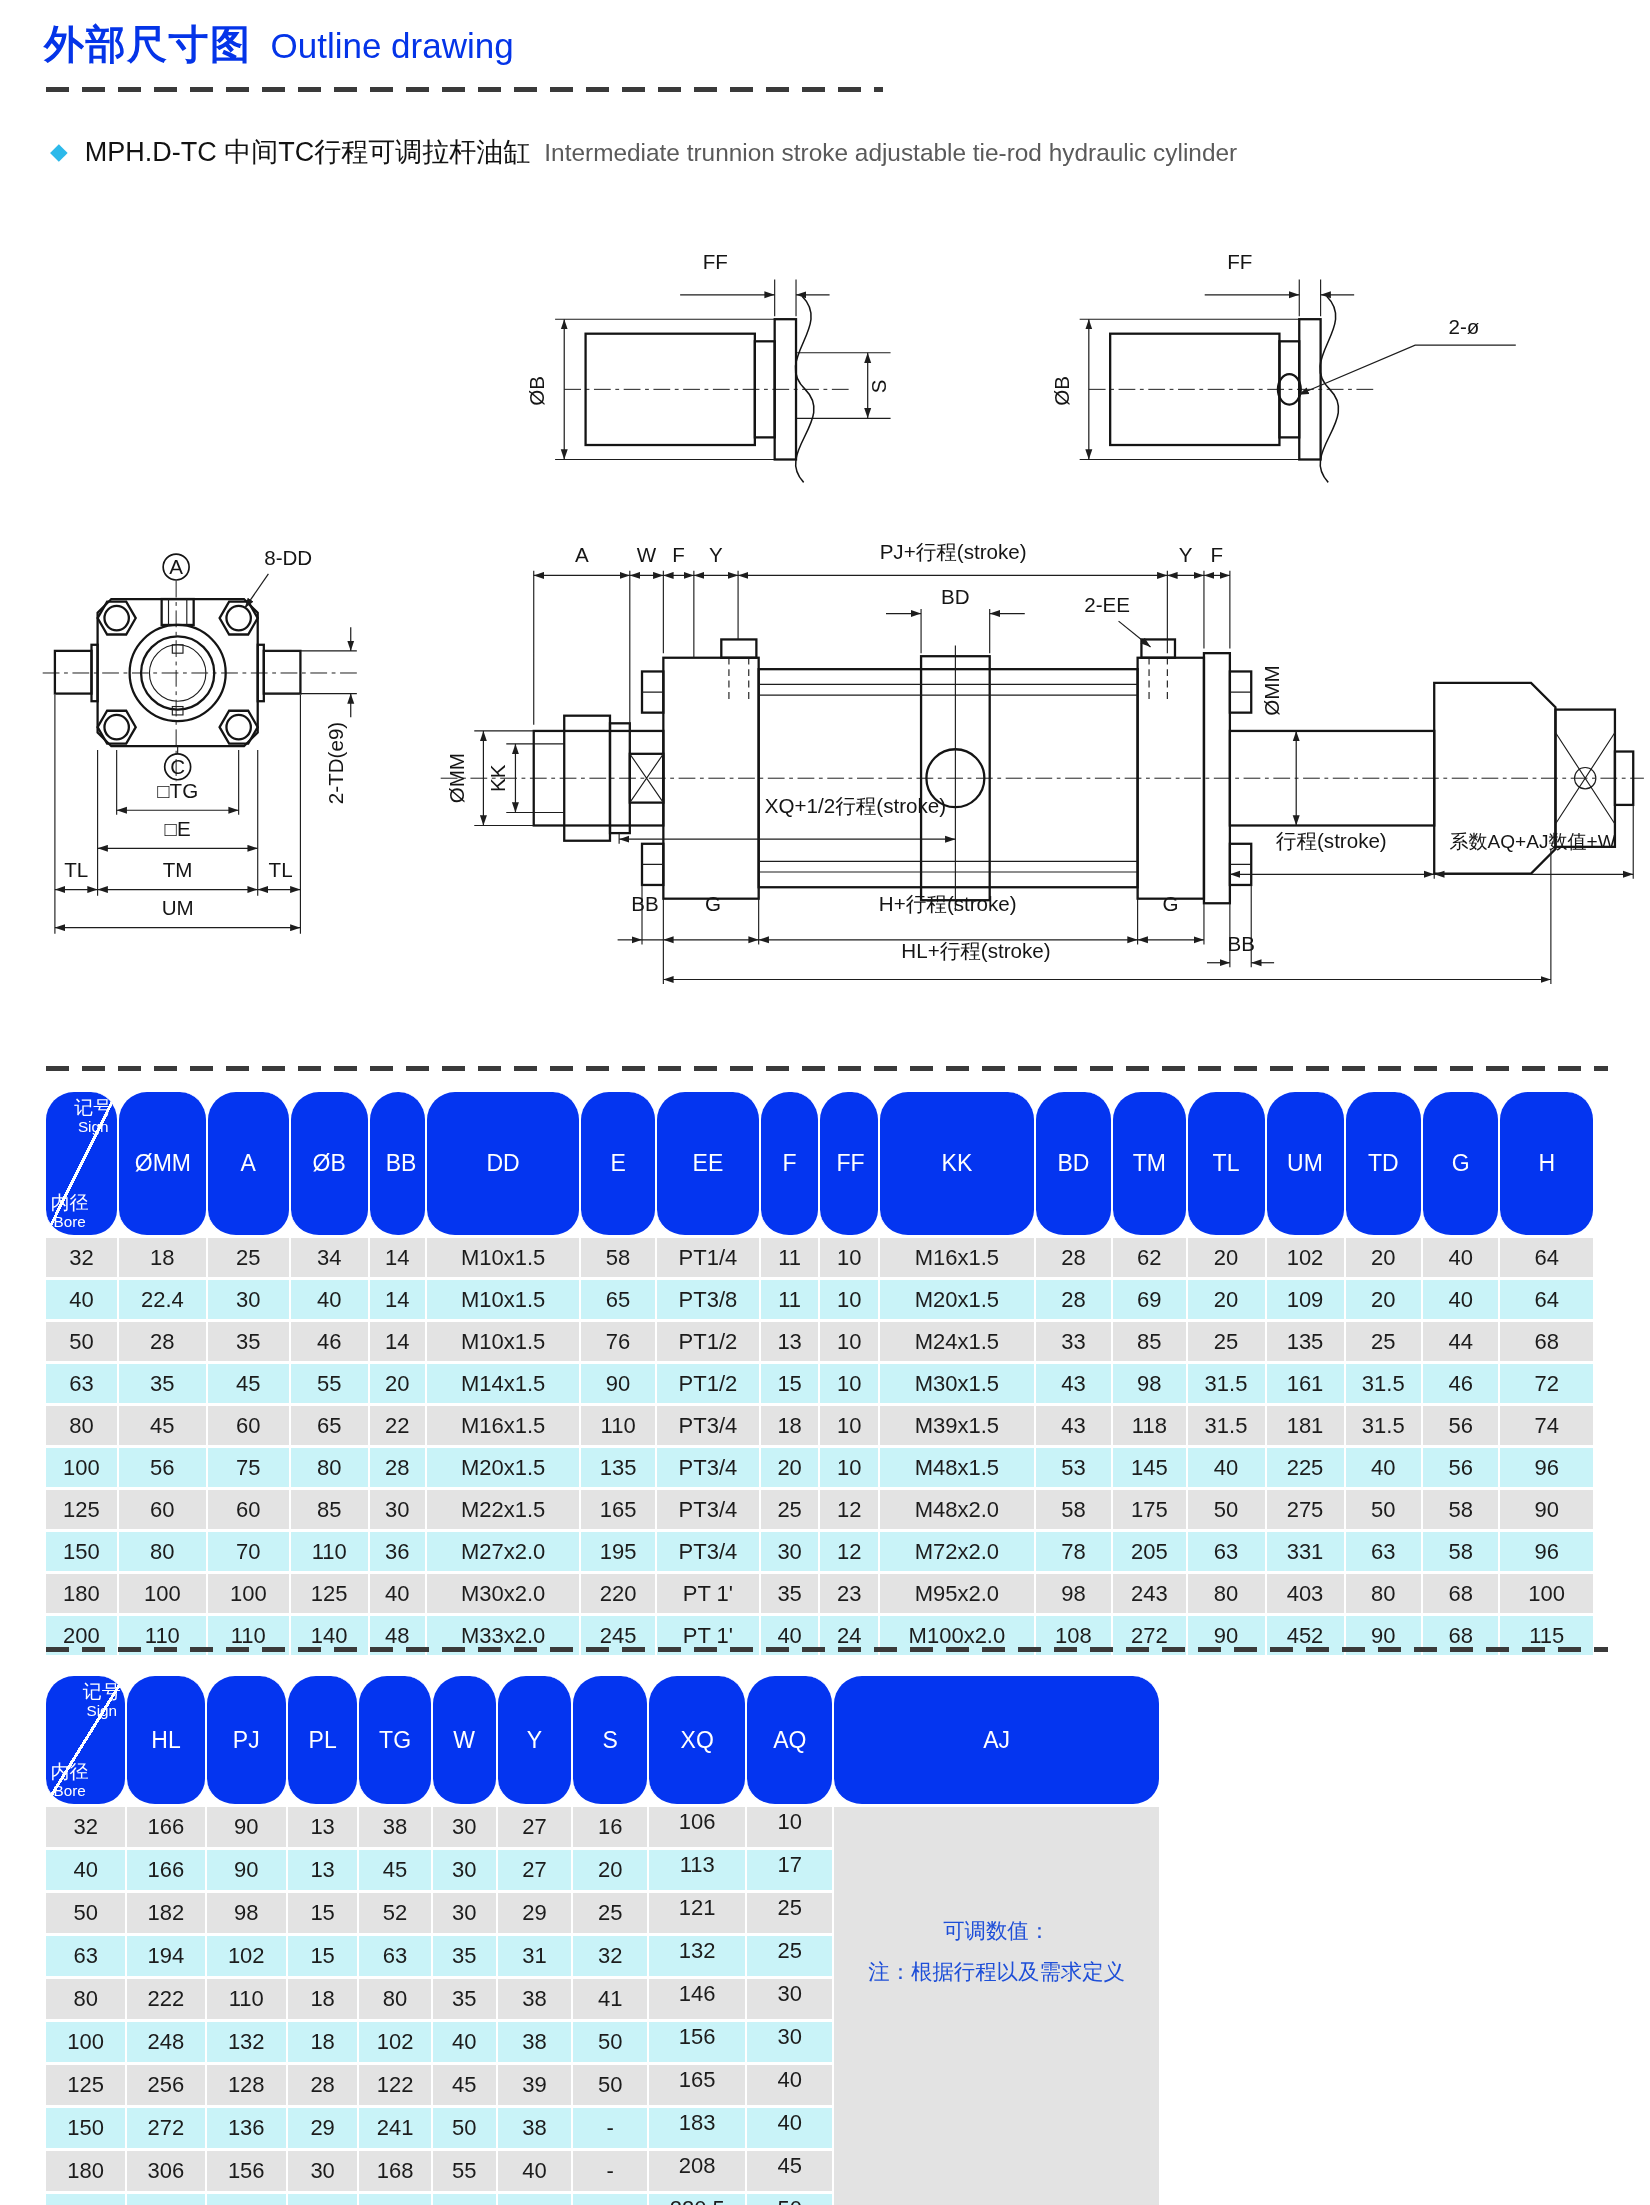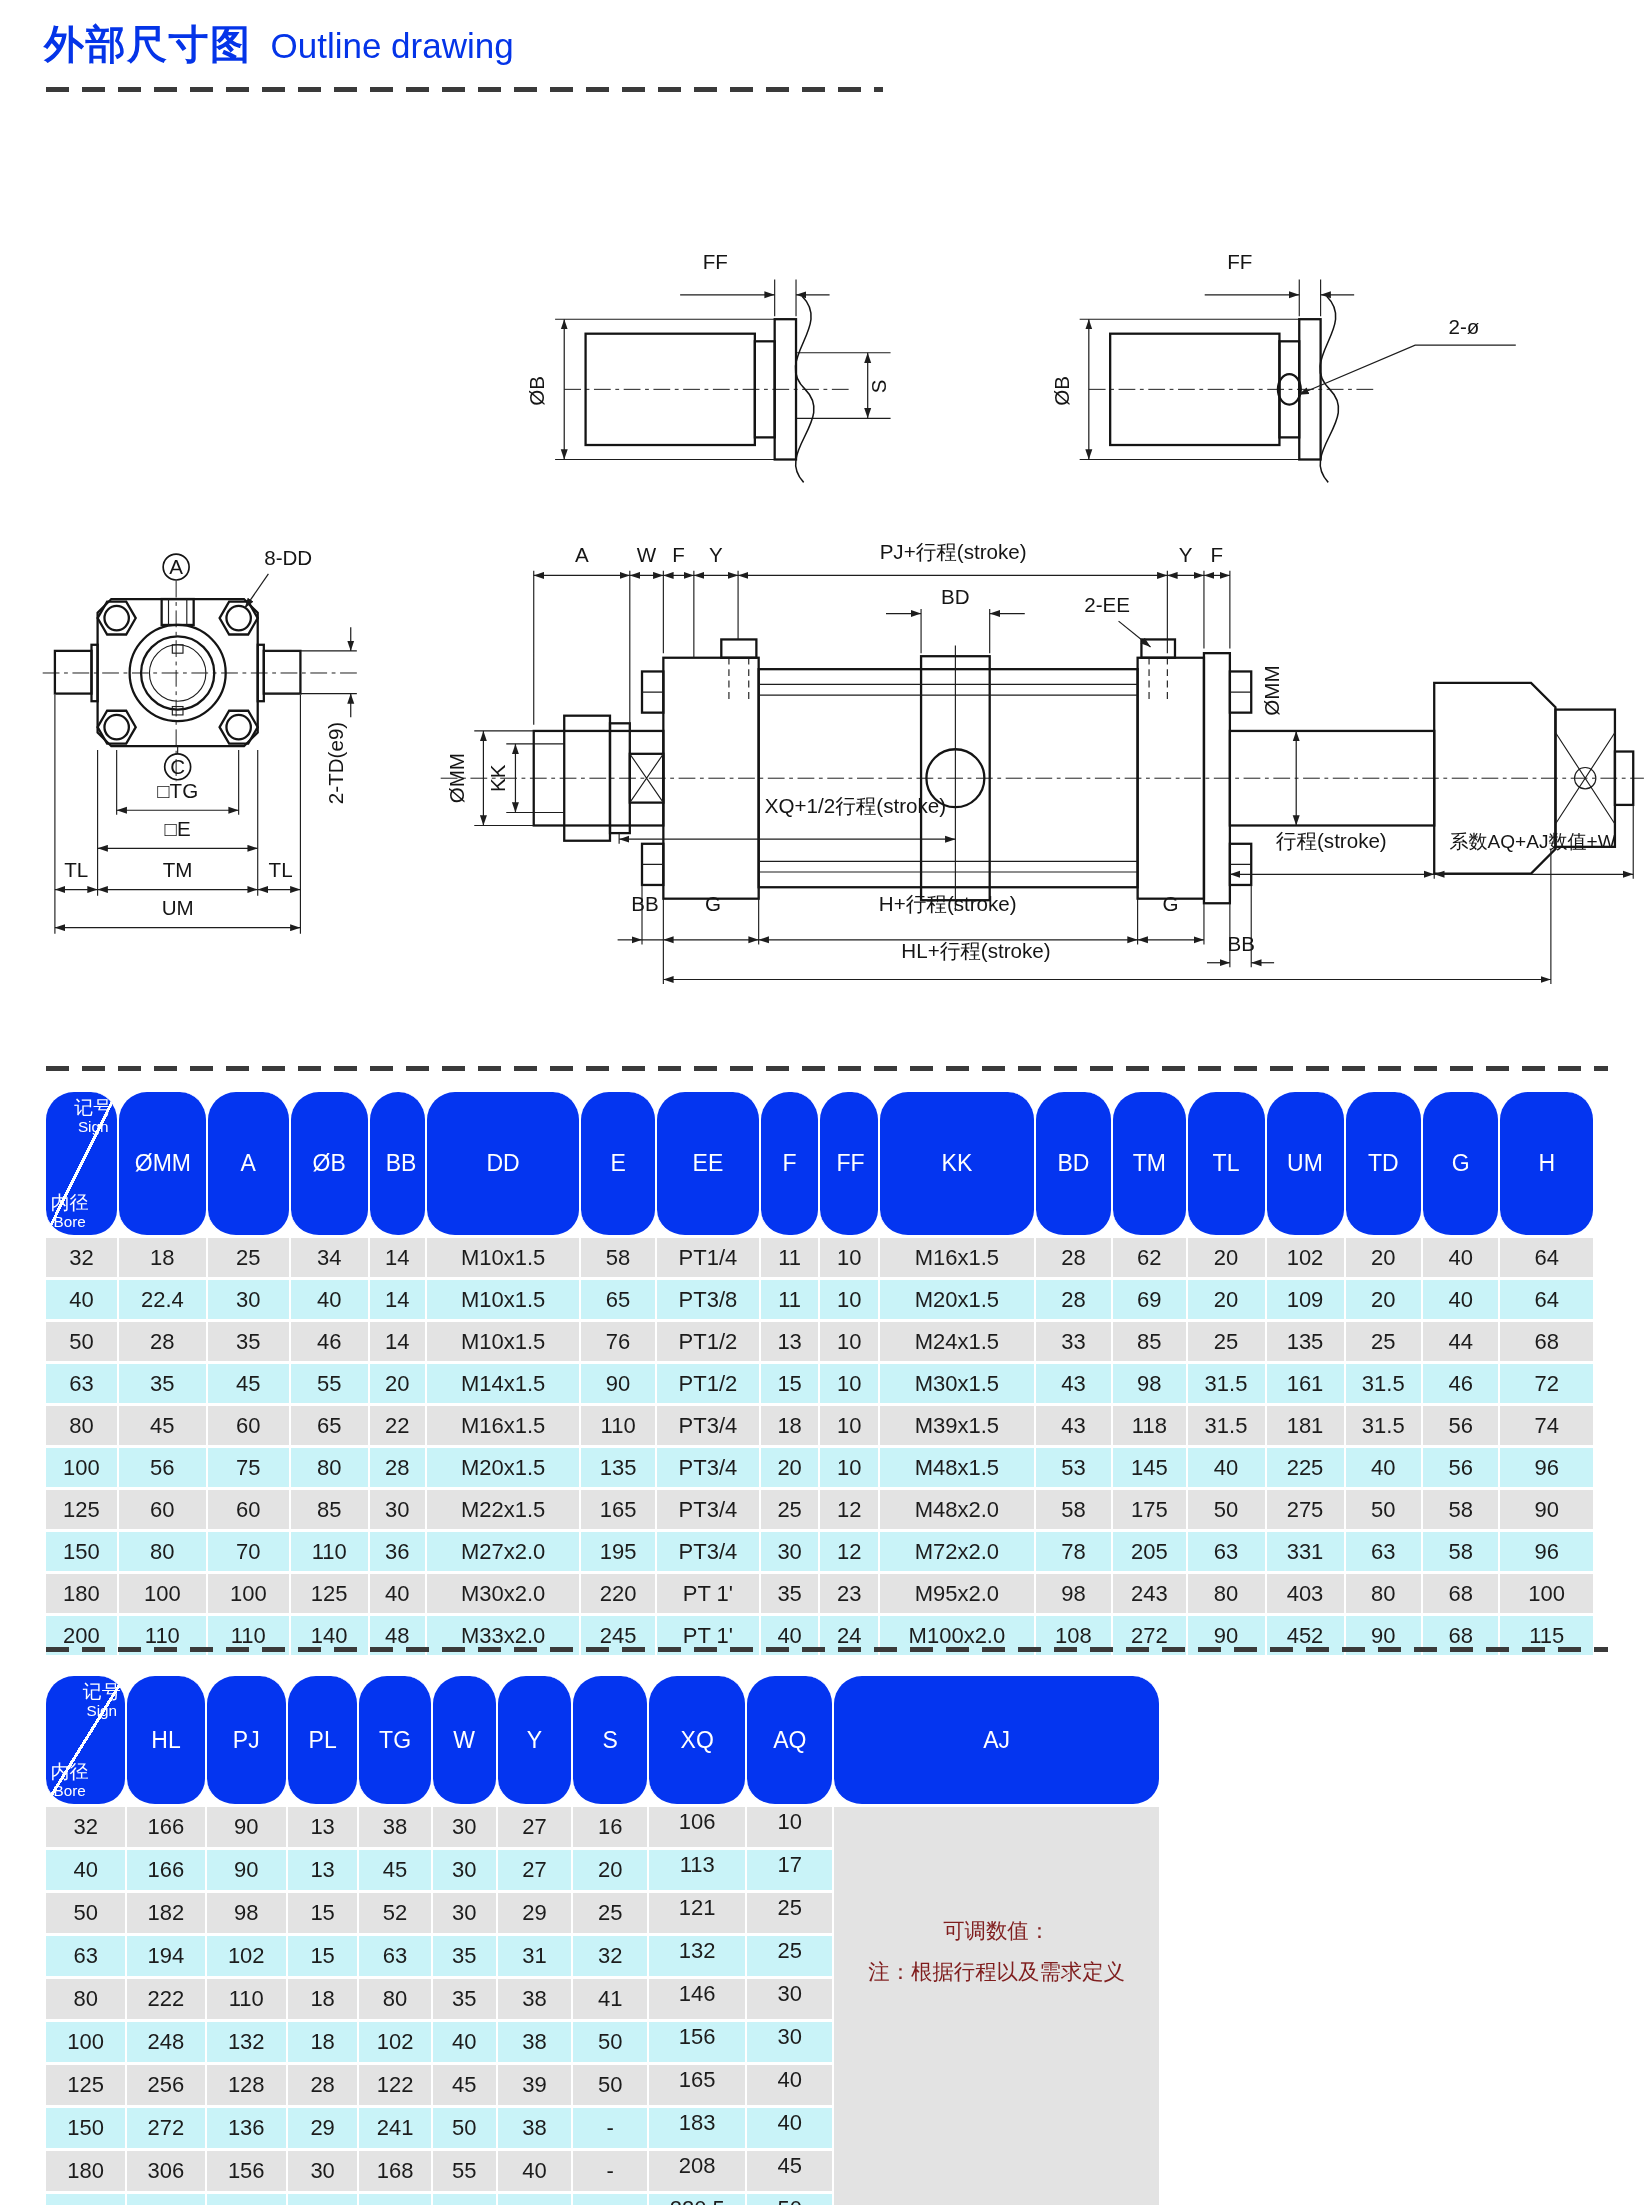--- a/index.html
+++ b/index.html
@@ -35,33 +35,38 @@
   tr.gray td{background:#E3E3E3;}
   tr.cyan td{background:#C9F3F8;}
   th.corner{position:relative;
      background-image:linear-gradient(to bottom right,transparent calc(50% - 1.5px),
        #fff calc(50% - 1.5px) calc(50% + 1.5px),transparent calc(50% + 1.5px));}
   th.corner .sign{position:absolute;top:6.1px;right:4.6px;line-height:1.08;text-align:center;font-size:19px;}
   th.corner .bore{position:absolute;bottom:4.6px;left:4.6px;line-height:1.08;text-align:center;font-size:19px;}
   th.corner .en{display:block;font-size:15.3px;}
   #table2 td.raised{vertical-align:top;padding-top:2px;}
   td.aj{background:#E3E3E3;}
-  .aj-wrap{transform:translateY(-69px);font-size:21.4px;color:#7f1d1d;line-height:1.9;}
+  .aj-wrap{transform:translateY(-69px);font-size:21.4px;color:#1d4ed8;line-height:1.9;}
 </style>
 </head>
 <body>
 
 <div class="page">
 
   <h1 class="sec-title" style="top:17px;">
     <span class="zh">外部尺寸图</span>
     <span class="en">Outline drawing</span>
   </h1>
   <div class="dash" style="left:46px;top:87px;width:837px;"></div>
 
+  <div class="bullet-row">
+    <span class="dia">◆</span>
+    <span class="model">MPH.D-TC 中间TC行程可调拉杆油缸</span>
+    <span class="desc">Intermediate trunnion stroke adjustable tie-rod hydraulic cylinder</span>
+  </div>
 
   <svg class="drawing" width="1650" height="797" viewBox="0 250 2164 1045">
     <defs>
       <marker id="ae" viewBox="0 -5 14 10" refX="13.5" refY="0" markerWidth="14" markerHeight="10" orient="auto" markerUnits="userSpaceOnUse">
         <path d="M0,-4.6L13.5,0L0,4.6Z" fill="#1d1d1d"></path>
       </marker>
       <marker id="as" viewBox="0 -5 14 10" refX="13.5" refY="0" markerWidth="14" markerHeight="10" orient="auto-start-reverse" markerUnits="userSpaceOnUse">
         <path d="M0,-4.6L13.5,0L0,4.6Z" fill="#1d1d1d"></path>
       </marker>
     </defs>

